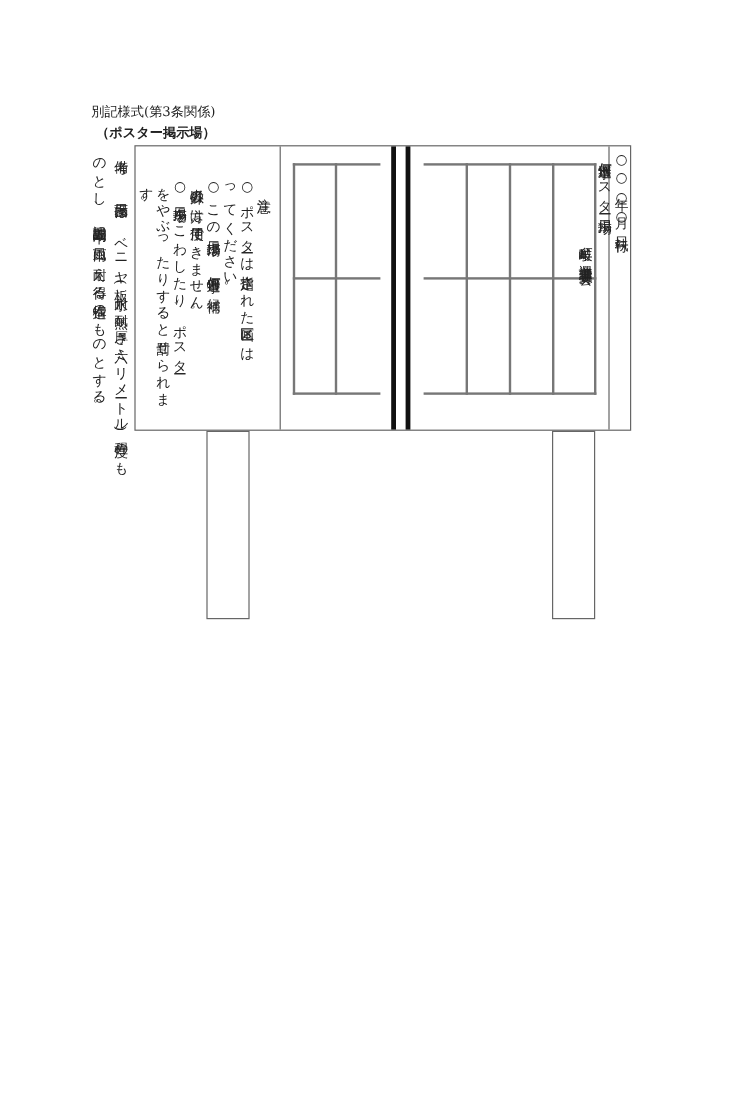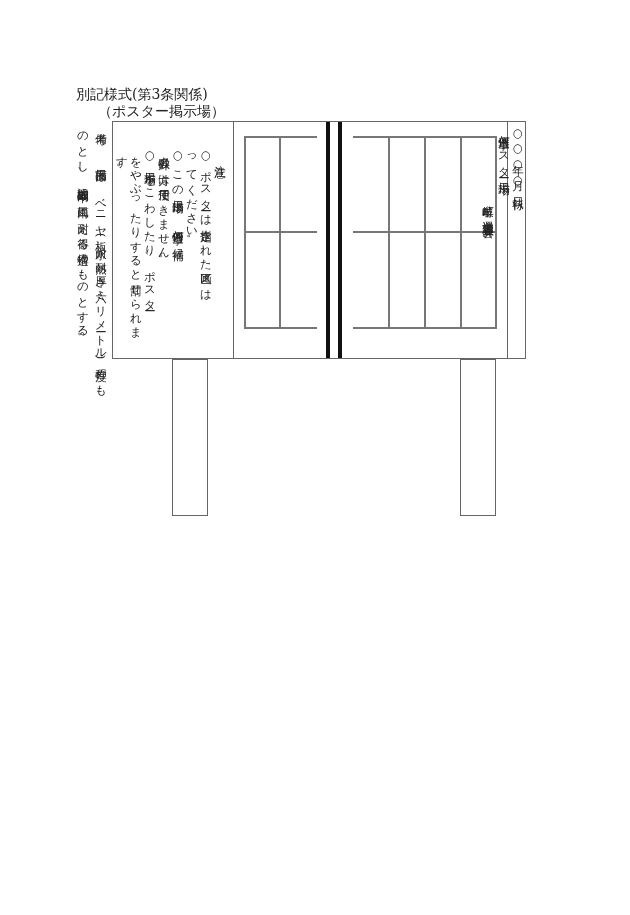--- a/index.html
+++ b/index.html
@@ -1,33 +1,33 @@
 <!DOCTYPE html>
 <html><head>
 <meta charset="utf-8">
 <style>
   html, body { margin: 0; padding: 0; background: #ffffff; }
   body { width: 630px; height: 915px; position: relative; overflow: hidden;
          font-family: "DejaVu Serif", "Liberation Serif", serif; color: #222; }
   .abs { position: absolute; }
-  .hline { font-size: 14px; white-space: nowrap; }
+  .hline { font-size: 11px; white-space: nowrap; }
   .vtext { writing-mode: vertical-rl; font-size: 11.5px; line-height: 14px; letter-spacing: 1px; white-space: nowrap; }
   .board { position: absolute; left: 112px; top: 121px; width: 414px; height: 238px;
            border: 1px solid #666; box-sizing: border-box; }
   .divider { position: absolute; top: 0; bottom: 0; width: 1px; background: #666; }
   .thick { position: absolute; top: 0; bottom: 0; width: 4px; background: #111; }
   .gridline-h { position: absolute; height: 2px; background: #777; }
   .gridline-v { position: absolute; width: 2px; background: #777; }
   .post { position: absolute; border: 1px solid #666; box-sizing: border-box; background: #fff; }
 </style>
 </head>
 <body>
 
 <div class="abs hline" style="left:76px; top:86px;">別記様式(第3条関係)</div>
-<div class="abs hline" style="left:98px; top:103px;">（ポスター掲示場）</div>
+<div class="abs hline" style="left:80px; top:103px;font-weight:bold;">（ポスター掲示場）</div>
 
 <div class="abs vtext" style="left:94px; top:124px;">備考</div>
 <div class="abs vtext" style="left:94px; top:160px;">掲示面は、ベニヤ板(耐水、耐熱、厚さ六ミリメートル)程度のも</div>
 <div class="abs vtext" style="left:76px; top:124px;">のとし、設置期間中の風雨に耐え得る構造のものとする。</div>
 
 <div class="post" style="left:172px; top:359px; width:36px; height:157px;"></div>
 <div class="post" style="left:460px; top:359px; width:36px; height:157px;"></div>
 
 <div class="board">
 

